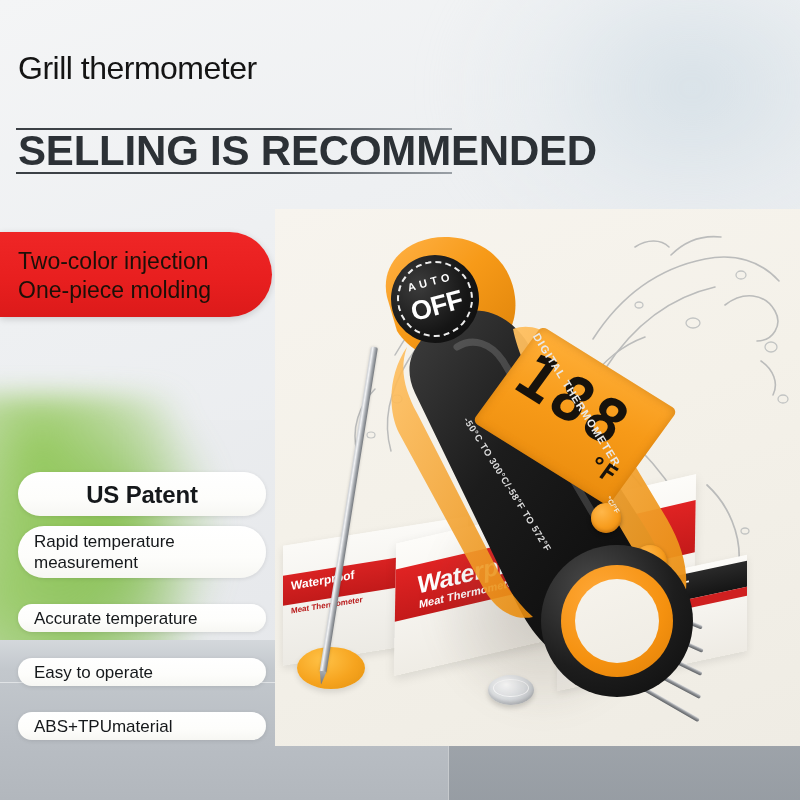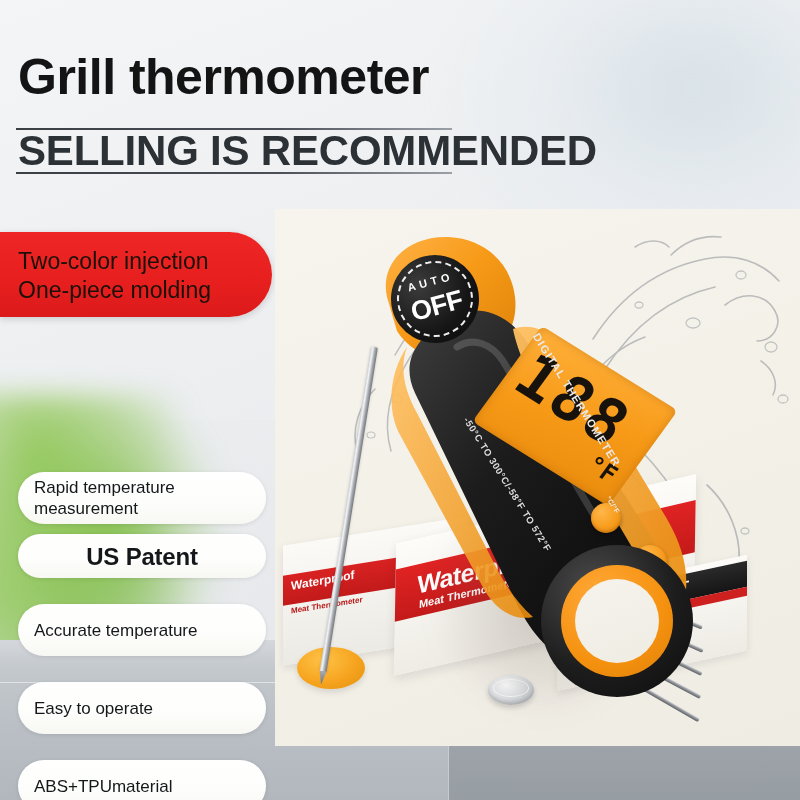--- a/index.html
+++ b/index.html
@@ -69,23 +69,23 @@
   .bg-wall-edge {
     position: absolute;
     left: 0; right: 0; top: 640px; height: 2px;
     background: rgba(255,255,255,0.35);
   }
 
   
   .headline {
     position: absolute;
     left: 18px; top: 52px;
-    font-size: 50px;
+    font-size: 32px;
     line-height: 1;
-    font-weight: 700;
+    font-weight: 400;
     color: #141414;
     letter-spacing: -0.5px;
     white-space: nowrap;
   }
   .rule {
     position: absolute;
     left: 16px;
     width: 436px;
     height: 2px;
     background: linear-gradient(90deg, #3a3f44 0%, #4a5056 60%, #9aa0a6 100%);
@@ -148,21 +148,21 @@
   .pill.is-emphasis {
     height: 44px;
     justify-content: center;
   }
   .pill.is-emphasis .pill-label {
     font-size: 24px;
     font-weight: 700;
     letter-spacing: -0.2px;
   }
   .pill.size-tall { height: 52px; }
-  .pill.size-std  { height: 52px; margin-top: 26px; }
+  .pill.size-std  { height: 28px; margin-top: 26px; }
 
   
   .photo {
     position: absolute;
     left: 275px; top: 209px;
     width: 525px; height: 537px;
     background: linear-gradient(160deg, #f7f4ee 0%, #f4f1e9 45%, #efece4 100%);
     overflow: hidden;
   }
   .photo-inner { position: absolute; inset: 0; }
@@ -465,25 +465,25 @@
   <div class="rule rule-top"></div>
   <div class="subhead">SELLING IS RECOMMENDED</div>
   <div class="rule rule-bottom"></div>
 
   <div class="red-banner">
     <div class="red-banner-text" style="top:44px;">One-piece molding</div>
     <div class="red-banner-text">Two-color injection</div>
   </div>
 
   <div class="pills">
+    <div class="pill is-emphasis">
+      <span class="pill-label">US Patent</span>
+    </div>
     <div class="pill size-tall">
       <span class="pill-label" style="max-width:190px;">Rapid temperature measurement</span>
-    </div>
-    <div class="pill is-emphasis">
-      <span class="pill-label">US Patent</span>
     </div>
     <div class="pill size-std">
       <span class="pill-label">Accurate temperature</span>
     </div>
     <div class="pill size-std">
       <span class="pill-label">Easy to operate</span>
     </div>
     <div class="pill size-std">
       <span class="pill-label">ABS+TPUmaterial</span>
     </div>

